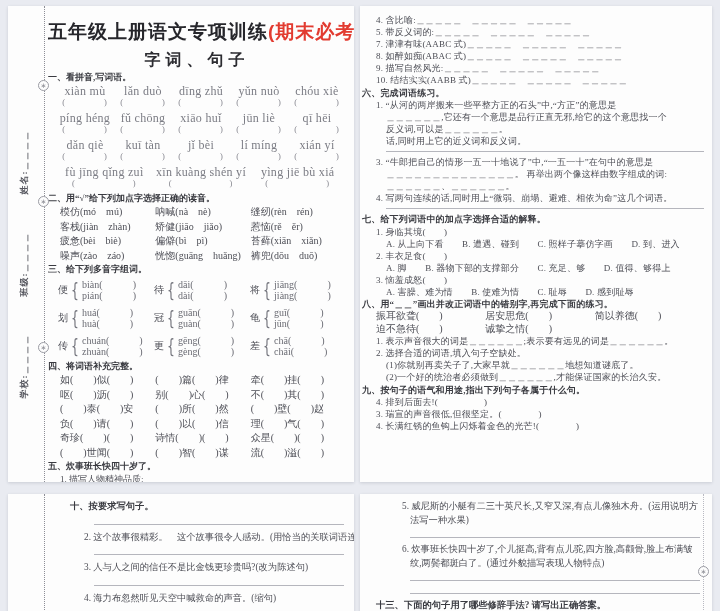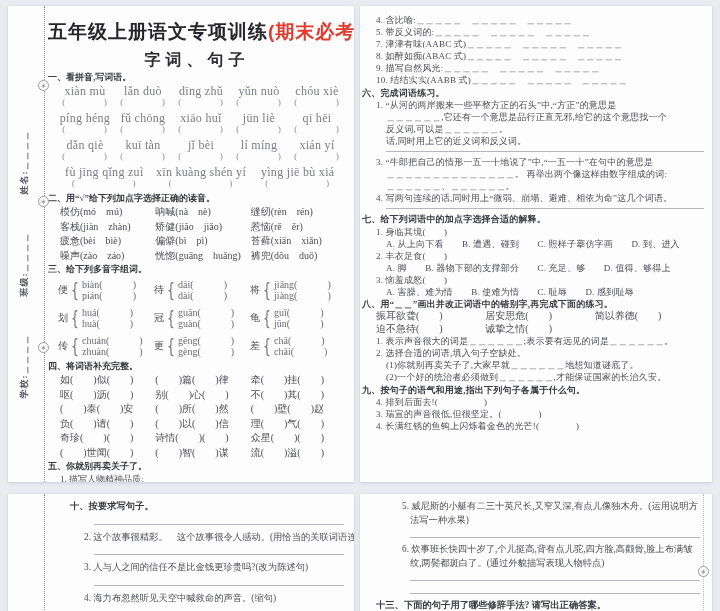--- a/index.html
+++ b/index.html
@@ -299,21 +299,21 @@
         <div class="cols">
           <span class="col">奇珍(　　)(　　)</span>
           <span class="col">诗情(　　)(　　)</span>
           <span class="col">众星(　　)(　　)</span>
         </div>
         <div class="cols">
           <span class="col">(　　)世闻(　　)</span>
           <span class="col">(　　)智(　　)谋</span>
           <span class="col">流(　　)溢(　　)</span>
         </div>
-        <div class="line hd">五、你就别再卖关子了。</div>
+        <div class="line hd">五、炊事班长快四十岁了。</div>
         <div class="line">1. 描写人物精神品质:＿＿＿＿＿　＿＿＿＿＿　＿＿＿＿＿</div>
       </div>
   </section>
 
   <section class="card p2">
     <div class="content">
         <div class="line i1">4. 含比喻:＿＿＿＿＿　＿＿＿＿＿　＿＿＿＿＿</div>
         <div class="line i1">5. 带反义词的:＿＿＿＿＿　＿＿＿＿＿　＿＿＿＿＿</div>
         <div class="line i1">7. 津津有味(AABC 式)＿＿＿＿＿　＿＿＿＿＿　＿＿＿＿＿</div>
         <div class="line i1">8. 如醉如痴(ABAC 式)＿＿＿＿＿　＿＿＿＿＿　＿＿＿＿＿</div>

